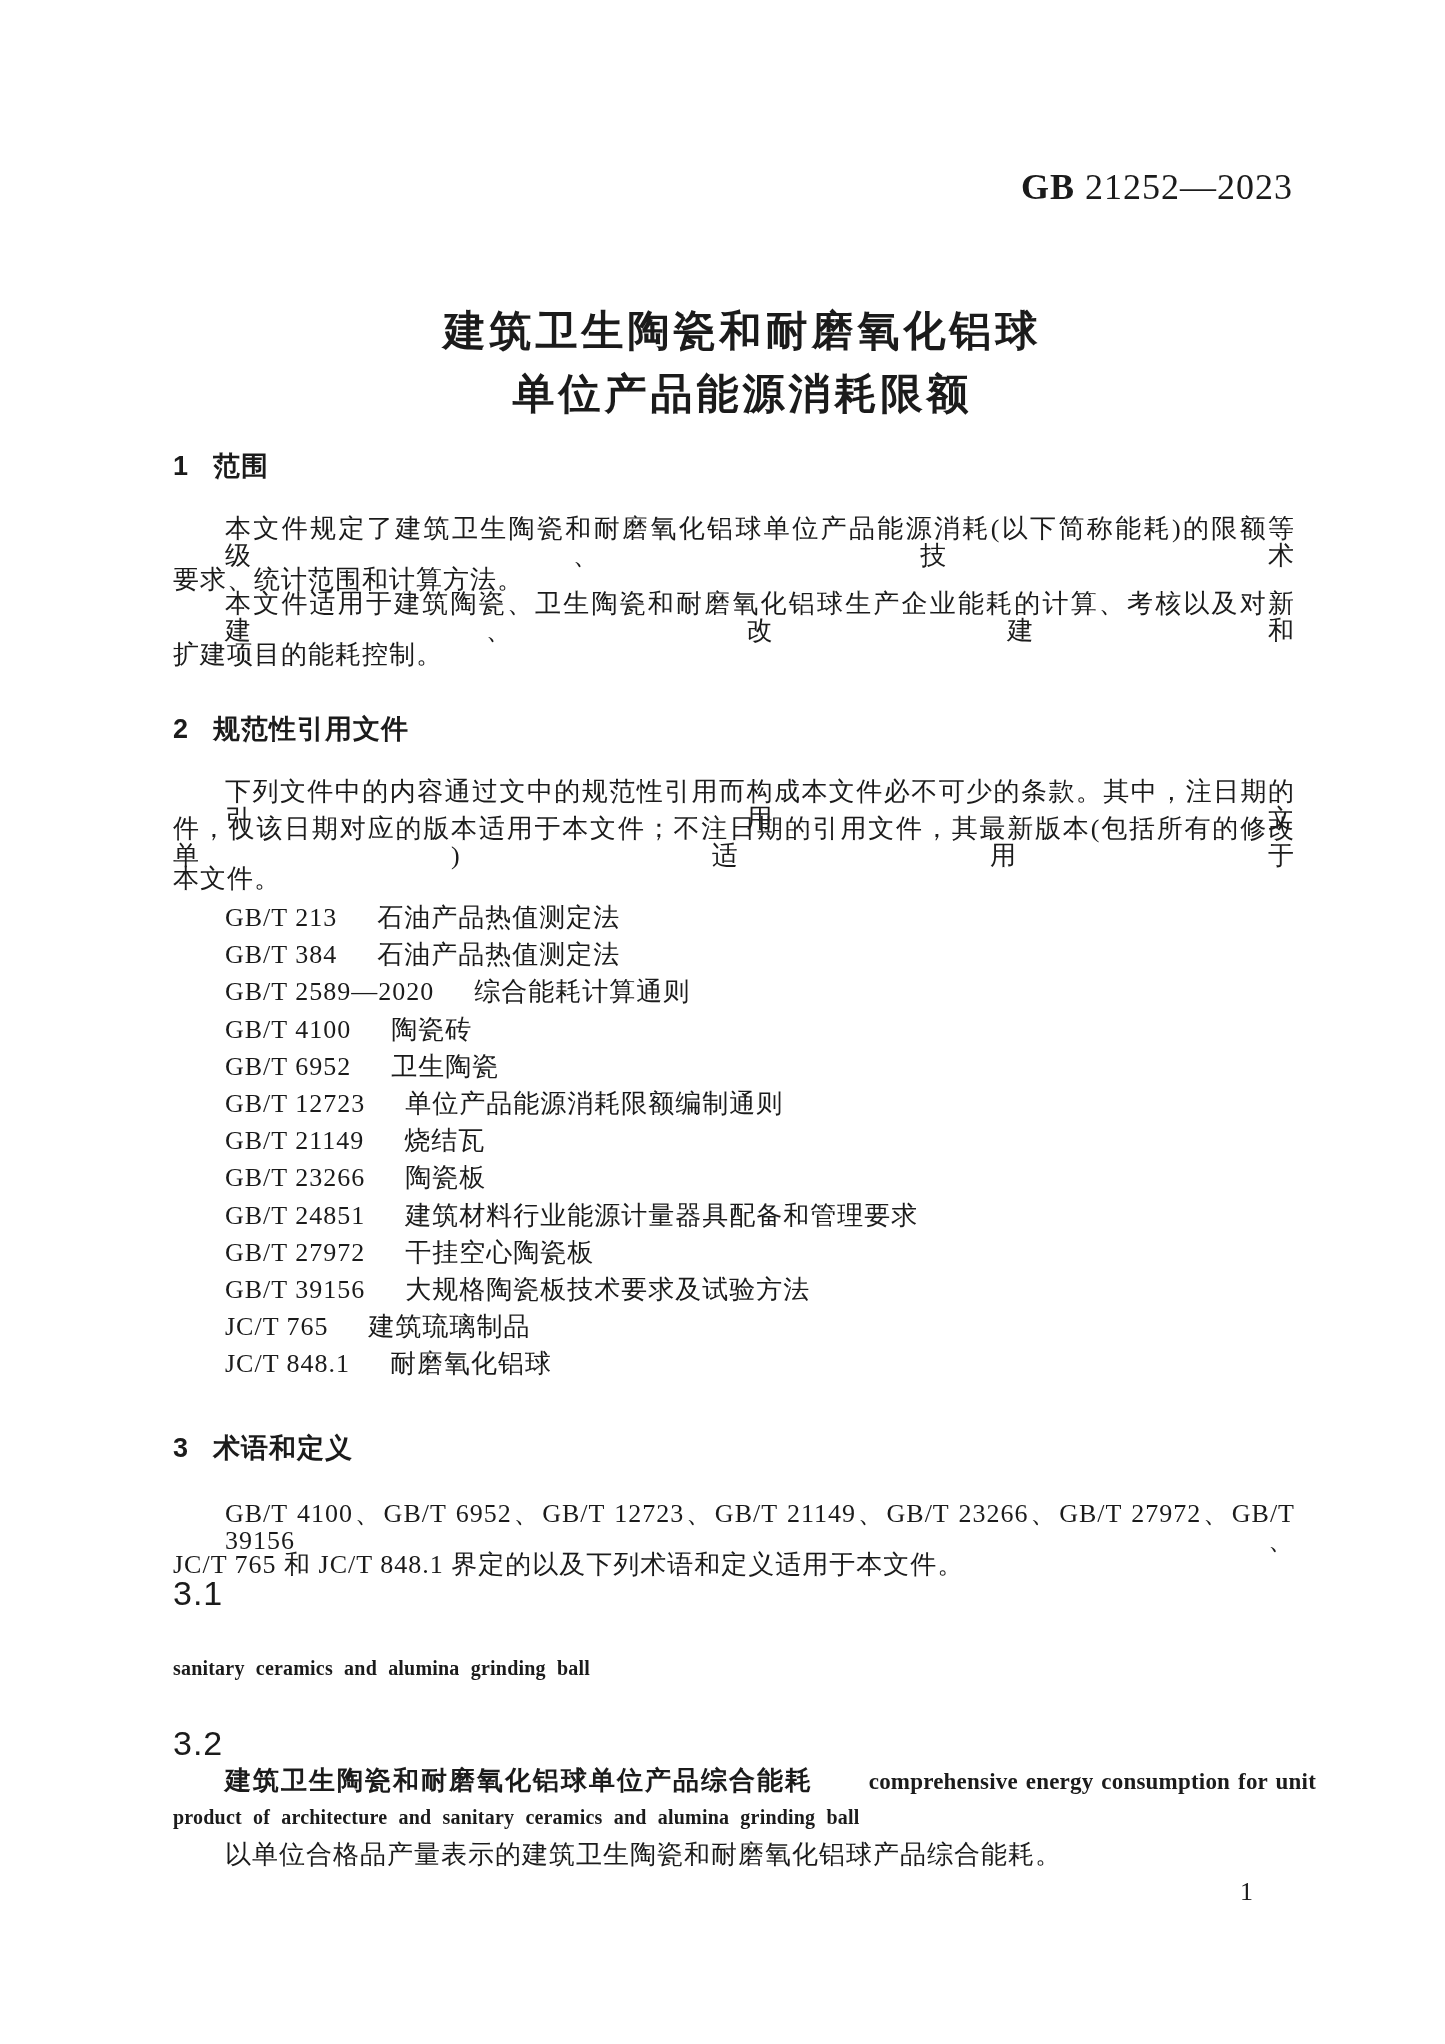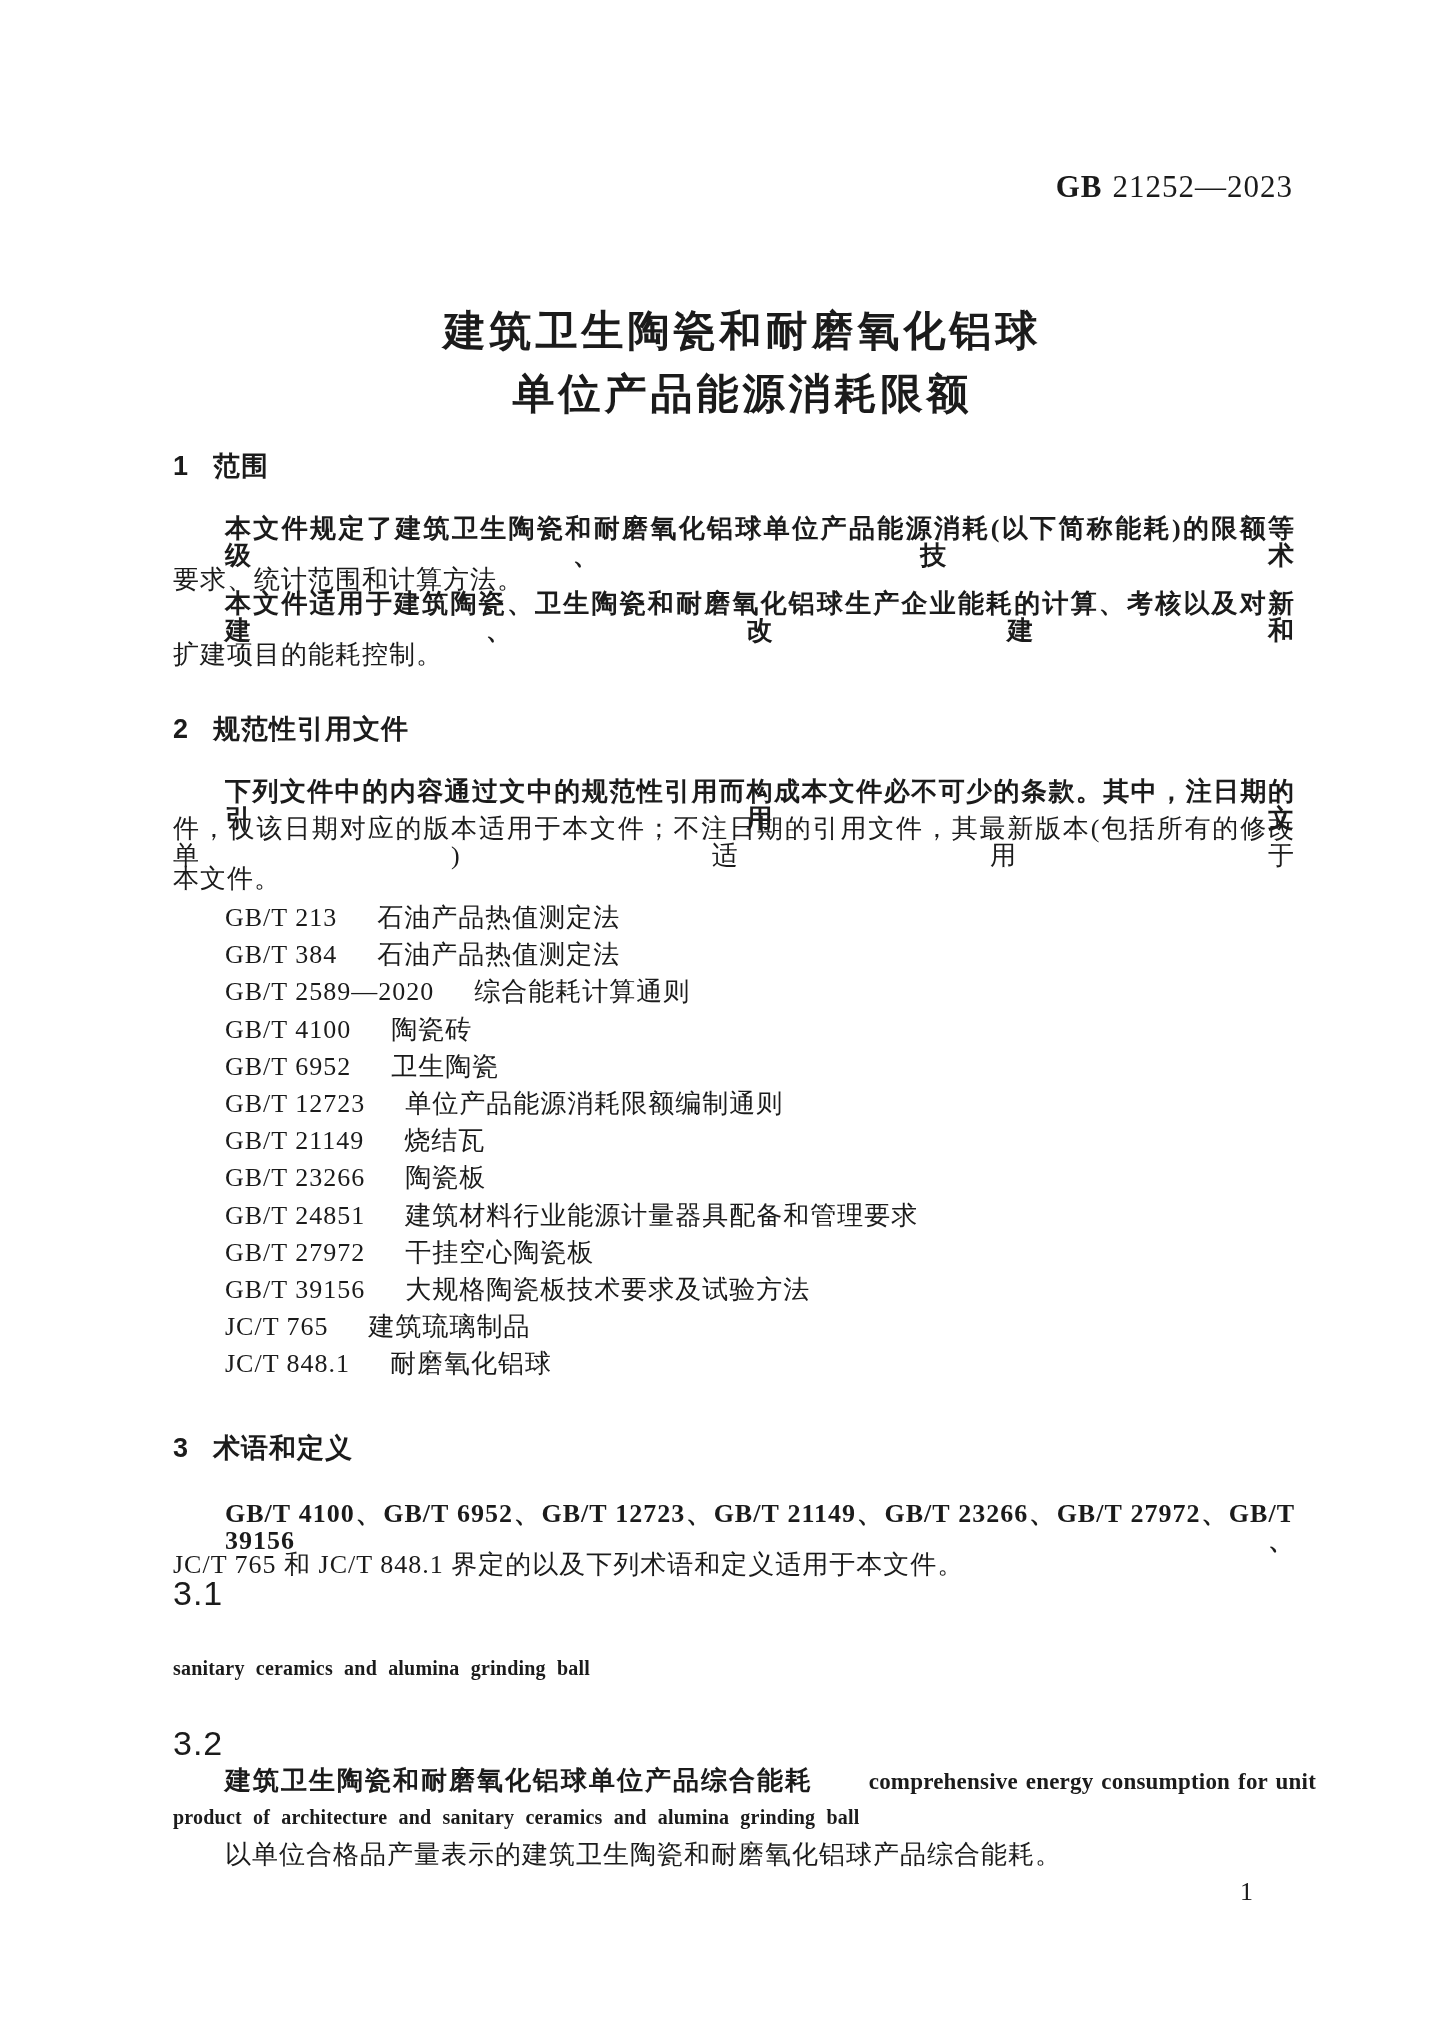--- a/index.html
+++ b/index.html
@@ -10,34 +10,34 @@
     background:#ffffff;
     overflow:hidden;
     color:#1b1b1b;
     font-family:"Liberation Serif","DejaVu Serif",serif;
   }
   .line{position:absolute;white-space:nowrap;transform:translateY(-50%);line-height:1.25;}
   .just{white-space:normal;text-align:justify;text-align-last:justify;line-height:1.05;}
   .serif{font-family:"Liberation Serif","DejaVu Serif",serif;font-size:26px;letter-spacing:1px;}
   .sans{font-family:"Liberation Sans","DejaVu Sans",sans-serif;}
 
-  .doc-number{top:187px;right:152px;font-size:31px;letter-spacing:1px;}
+  .doc-number{top:187px;right:152px;font-size:36px;letter-spacing:1px;}
   .doc-number .gb{font-weight:bold;margin-right:10px;}
 
   .title-line{left:40px;right:0;text-align:center;
     font-family:"Liberation Sans","DejaVu Sans",sans-serif;
     font-weight:bold;font-size:42px;letter-spacing:4px;}
 
   .heading{left:173px;font-size:27px;font-weight:bold;letter-spacing:1px;}
   .heading .h-no{display:inline-block;margin-right:24px;font-weight:bold;}
 
   .body-cjk{font-size:26px;letter-spacing:1px;}
   .indent{left:225px;}
   .flush{left:173px;}
-  .w-indent{width:1070px;font-weight:bold;}
+  .w-indent{width:1070px;}
   .w-full{width:1122px;}
 
   .ref-code{display:inline-block;margin-right:40px;letter-spacing:1px;}
   .ref-name{letter-spacing:1px;}
 
   .clause-no{left:173px;font-size:34px;font-family:Liberation Sans, sans-serif;letter-spacing:1px;}
 
   .term-line{left:225px;width:1091px;display:flex;justify-content:space-between;align-items:baseline;}
   .term-cn{font-family:"Liberation Sans","DejaVu Sans",sans-serif;font-weight:bold;font-size:26px;letter-spacing:2px;}
   .term-en{font-weight:bold;font-size:23px;word-spacing:2px;letter-spacing:0.2px;}

